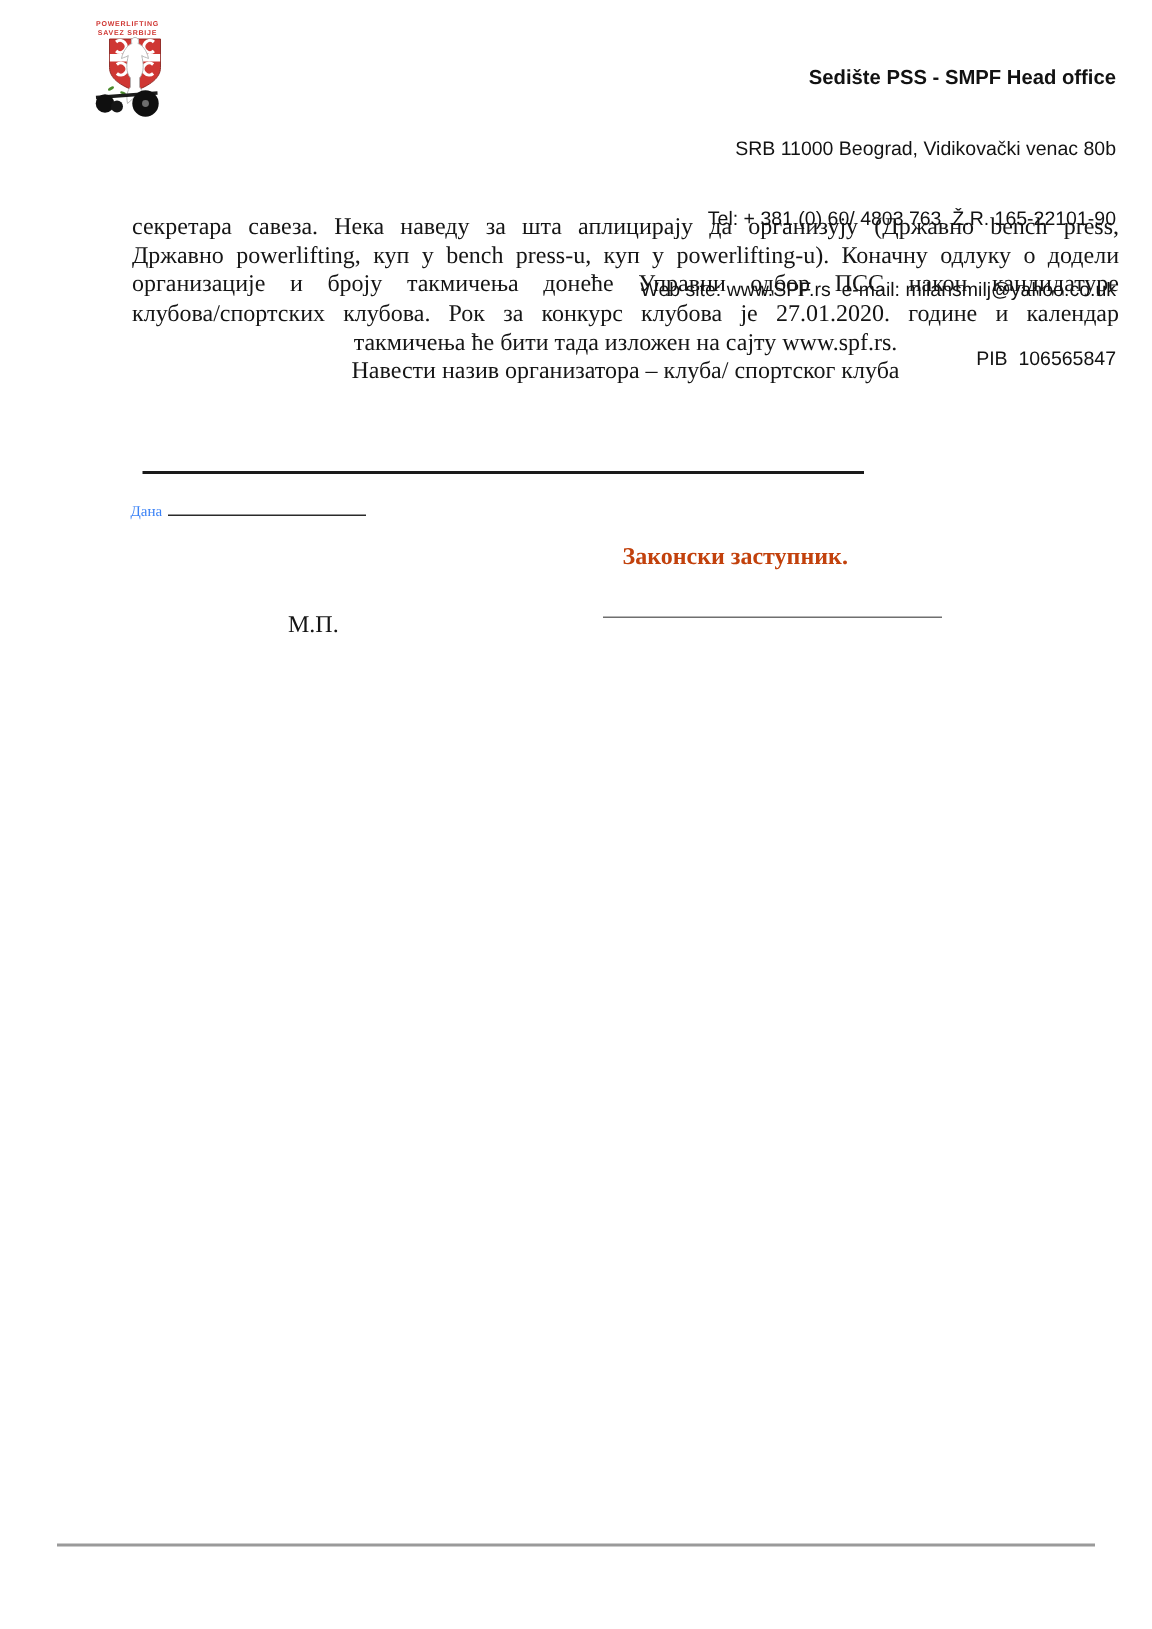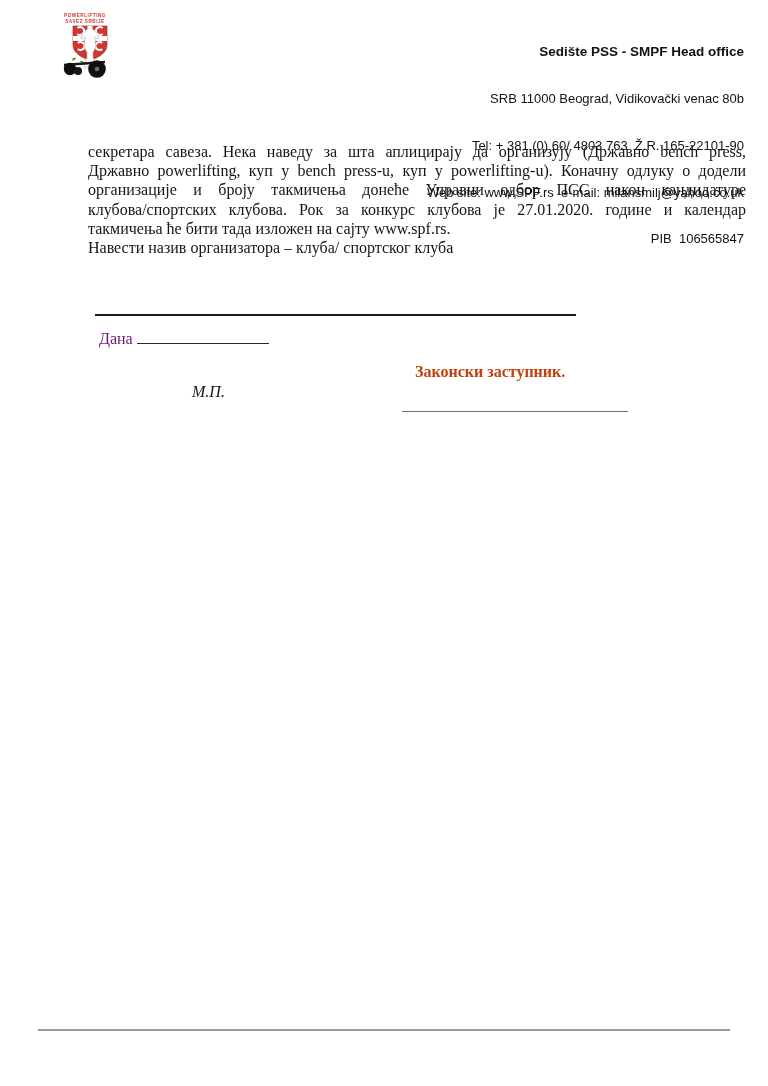--- a/index.html
+++ b/index.html
@@ -43,67 +43,66 @@
   
   .bodytext {
     position: absolute;
     left: 88px;
     top: 142px;
     width: 658px;
     font-size: 16px;
     line-height: 19.2px;
     color: #151515;
   }
-  .bodytext .ln { width: 100%; }
+  .bodytext .ln { width: 100%; text-align: center; }
   .bodytext .just {
     text-align: justify;
     text-align-last: justify;
     -moz-text-align-last: justify;
   }
   .bodytext .indent { text-indent: 39px; }
 
   
   .rule-thick {
     position: absolute;
     left: 95px;
     top: 314px;
     width: 481px;
     height: 2px;
     background: #1a1a1a;
   }
   .dana-row {
     position: absolute;
-    left: 99px;
+    left: 87px;
     top: 329px;
-    font-size: 16px;
-    color: #701a75;
+    font-size: 10px;
+    color: #3b82f6;
   }
   .dana-blank {
     display: inline-block;
     width: 132px;
     height: 15px;
     border-bottom: 1px solid #2a2a2a;
     vertical-align: baseline;
     margin-left: 4px;
   }
   .legal-rep {
     position: absolute;
     left: 415px;
     top: 363px;
     font-size: 16px;
     font-weight: bold;
     color: #c2410c;
   }
   .seal {
     position: absolute;
     left: 192px;
-    top: 383px;
+    top: 408px;
     font-size: 16px;
     color: #151515;
-    font-style: italic;
   }
   .sig-line {
     position: absolute;
     left: 402px;
     top: 411px;
     width: 226px;
     height: 1px;
     background: #6f6f6f;
   }
 

